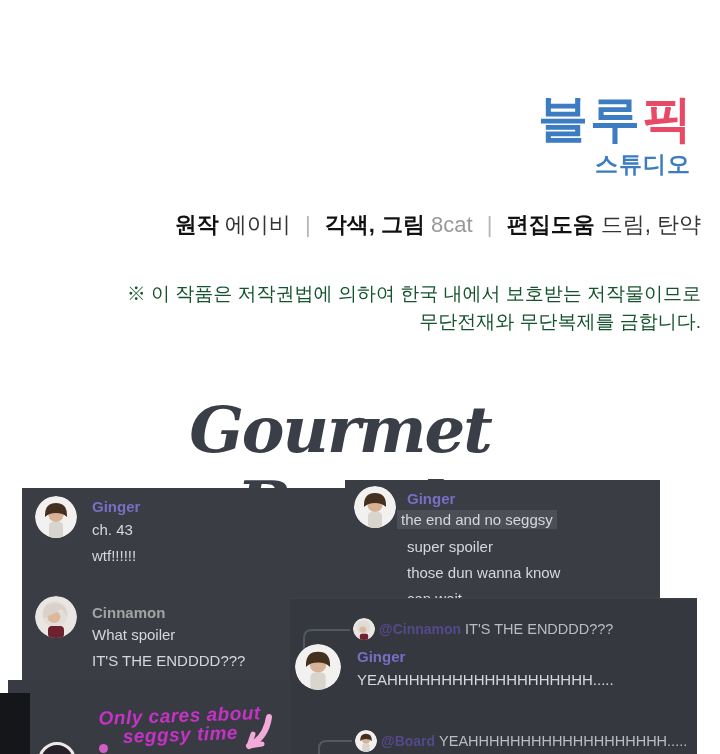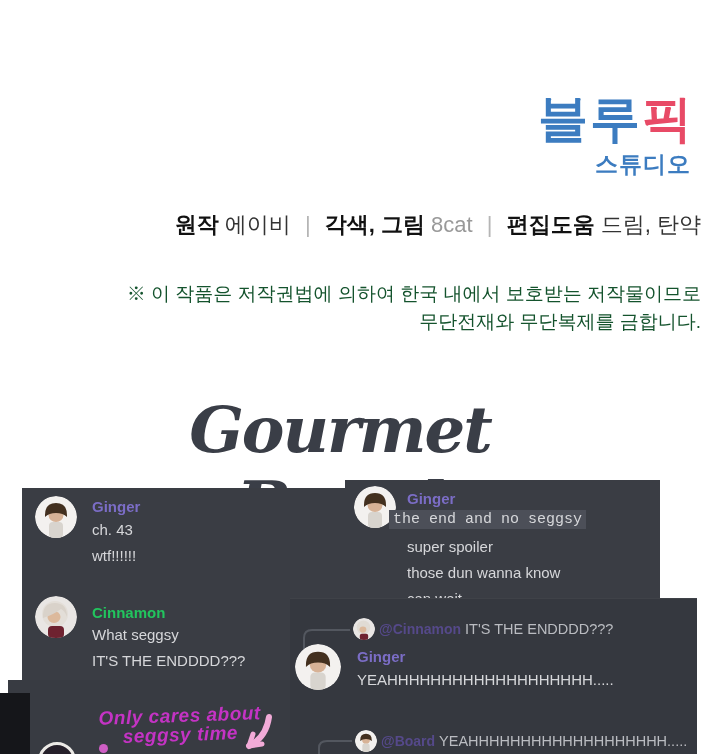--- a/index.html
+++ b/index.html
@@ -36,21 +36,21 @@
   .panel { position:absolute; overflow:hidden; }
   .panel-a { left:345px; top:480px; width:315px; height:127px; background:#3a3d44; z-index:1; }
   .panel-b { left:22px;  top:488px; width:330px; height:192px; background:#3a3d44; z-index:2; }
   .panel-e { left:8px;   top:680px; width:344px; height:74px;  background:#383b42; z-index:2; border-right:1px solid #2e3036; }
   .black-corner { position:absolute; left:0; top:693px; width:30px; height:61px; background:#15161a; z-index:3; }
   .panel-c { left:290px; top:598px; width:407px; height:156px; background:#35383f; z-index:4; border-top:1px solid rgba(255,255,255,0.05); }
 
   .avatar { position:absolute; border-radius:50%; overflow:hidden; }
   .name { position:absolute; font-size:15px; font-weight:bold; }
   .name.ginger   { color:#7b6dc6; }
-  .name.cinnamon { color:#22c55e; }
+  .name.cinnamon { color:#a3a3a3; }
   .msg { position:absolute; font-size:15px; color:#d6d7da; white-space:nowrap; }
   .msg .hl { background:#4c4f58; padding:1px 4px; }
 
   .reply-row { position:absolute; display:flex; align-items:center; gap:4px; white-space:nowrap; }
   .reply-row .mention { font-size:14px; font-weight:bold; color:#55498a; }
   .reply-row .rtext   { font-size:14.5px; color:#babcc1; }
   .mini-avatar { width:22px; height:22px; border-radius:50%; overflow:hidden; flex:0 0 auto; }
   .curves { position:absolute; left:0; top:0; pointer-events:none; }
 
   .stub-avatar {
@@ -97,21 +97,21 @@
   <div class="panel panel-a">
     <div class="avatar" style="left:9px; top:6px; width:42px; height:42px;">
       <svg width="42" height="42" viewBox="0 0 42 42">
         <circle cx="21" cy="21" r="21" fill="#f3f1ef"></circle>
         <rect x="14" y="26" width="14" height="16" rx="4" fill="#d8d4ce"></rect>
         <ellipse cx="21" cy="19" rx="7.5" ry="7" fill="#d7b296"></ellipse>
         <path d="M10,19 q0,-12 11,-12 q11,0 11,12 l0,2 q-4,-4 -11,-4 q-7,0 -11,4 z" fill="#43301f"></path>
       </svg>
     </div>
     <div class="name ginger" style="left:62px; top:10px;">Ginger</div>
-    <div class="msg" style="left:44px; top:31px;font-family:Liberation Mono, monospace;"><span class="hl">the end and no seggsy</span></div>
+    <div class="msg" style="left:52px; top:31px;"><span class="hl">the end and no seggsy</span></div>
     <div class="msg" style="left:62px; top:58px;">super spoiler</div>
     <div class="msg" style="left:62px; top:84px;">those dun wanna know</div>
     <div class="msg" style="left:62px; top:110px;">can wait</div>
   </div>
 
   <div class="panel panel-b">
     <div class="avatar" style="left:13px; top:8px; width:42px; height:42px;">
       <svg width="42" height="42" viewBox="0 0 42 42">
         <circle cx="21" cy="21" r="21" fill="#f3f1ef"></circle>
         <rect x="14" y="26" width="14" height="16" rx="4" fill="#d8d4ce"></rect>
@@ -126,21 +126,21 @@
     <div class="avatar" style="left:13px; top:108px; width:42px; height:42px;">
       <svg width="42" height="42" viewBox="0 0 42 42">
         <circle cx="21" cy="21" r="21" fill="#e9e6e4"></circle>
         <ellipse cx="20" cy="18" rx="13" ry="13" fill="#e3ded8"></ellipse>
         <ellipse cx="19" cy="21" rx="6.5" ry="6" fill="#dcb99c"></ellipse>
         <path d="M8,22 q-1,-15 12,-15 q12,0 12,14 q-2,-6 -6,-8 q-8,6 -18,9 z" fill="#d9d2ca"></path>
         <rect x="13" y="30" width="16" height="12" rx="4" fill="#6e2230"></rect>
       </svg>
     </div>
     <div class="name cinnamon" style="left:70px; top:116px;">Cinnamon</div>
-    <div class="msg" style="left:70px; top:138px;">What seggsy</div>
+    <div class="msg" style="left:70px; top:138px;">What spoiler</div>
     <div class="msg" style="left:70px; top:164px;">IT'S THE ENDDDD???</div>
   </div>
 
   <div class="panel panel-e"></div>
   <div class="black-corner"></div>
   <div class="stub-avatar"></div>
   <div class="pink-dot"></div>
 
   <div class="panel panel-c">
     <svg class="curves" width="407" height="156">

